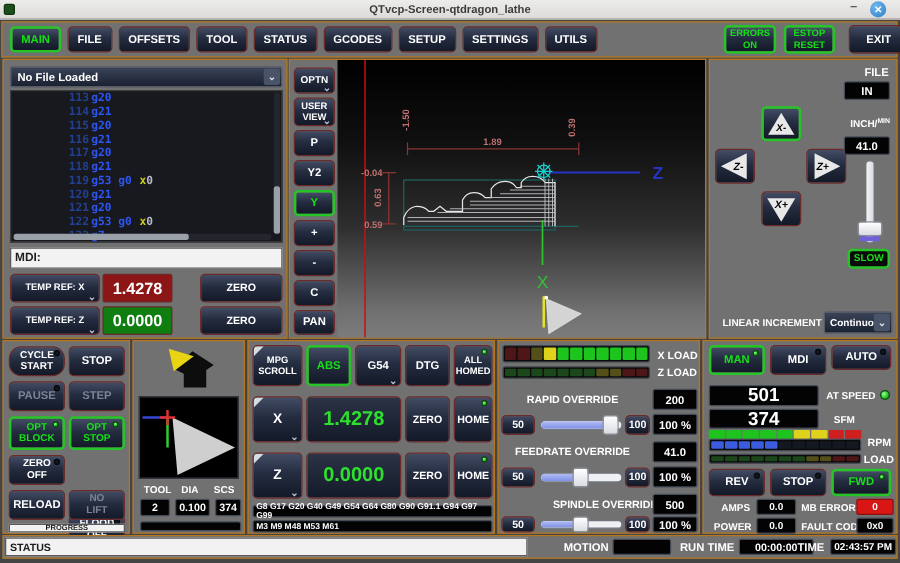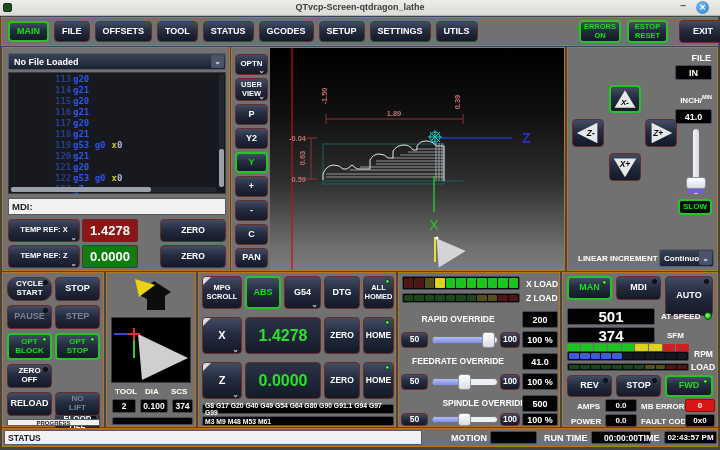--- a/index.html
+++ b/index.html
@@ -638,21 +638,21 @@
 
 <div class="panel" style="left:562px;top:272px;width:156px;height:155px;">
   <div class="btn on" style="left:4px;top:3px;width:45px;height:24px;">
     <span>MAN</span>
     <i class="led lit"></i>
   </div>
   <div class="btn" style="left:53px;top:3px;width:45px;height:24px;">
     <span>MDI</span>
     <i class="led"></i>
   </div>
-  <div class="btn" style="left:102px;top:3px;width:48px;height:40px;">
+  <div class="btn" style="left:102px;top:3px;width:48px;height:20px;">
     <span>AUTO</span>
     <i class="led"></i>
   </div>
   <div class="disp" style="left:4px;top:35px;width:88px;height:17px;font-size:15px;">
       <span>501</span>
     </div>
   <div class="lbltxt" style="left:98px;top:39px;font-size:8px;">AT SPEED</div>
   <i class="led lit" style="position:absolute;left:141px;top:39px;width:8px;height:8px;"></i>
   <div class="disp" style="left:4px;top:54px;width:88px;height:16px;font-size:15px;">
       <span>374</span>

